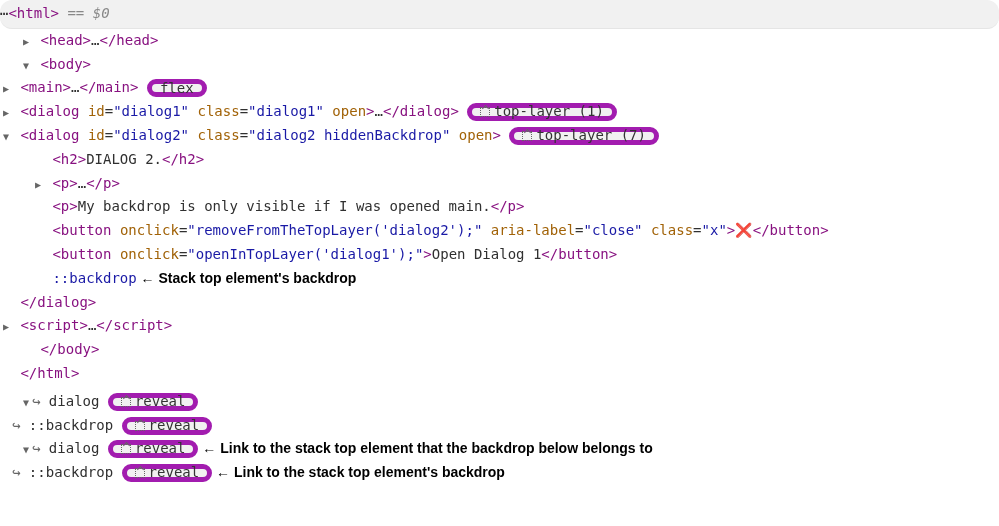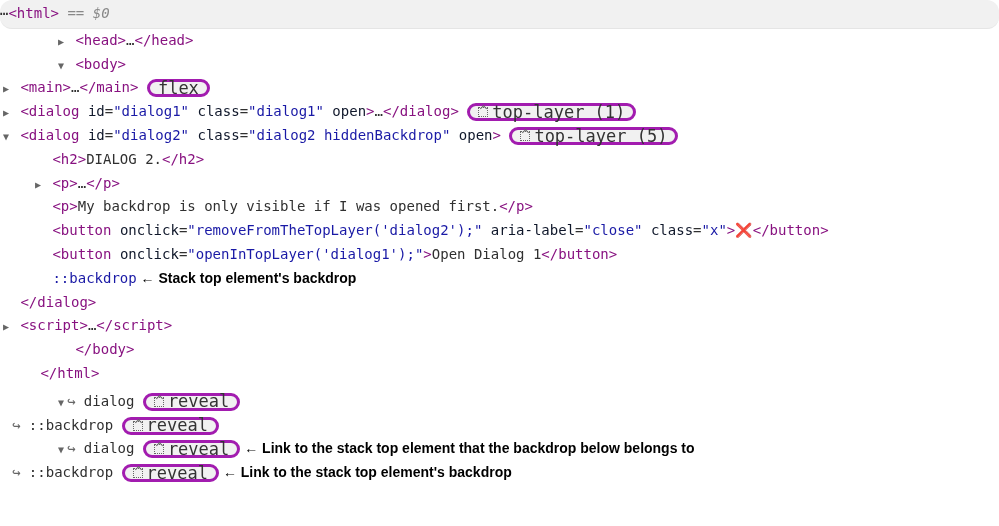--- a/index.html
+++ b/index.html
@@ -22,43 +22,43 @@
     display: inline-block;
     width: 12px;
     text-align: center;
     color: #666;
     cursor: pointer;
     font-size: 10px;
     vertical-align: baseline;
   }
   .arrow.blank { visibility: hidden; }
   .lvl0 { padding-left: 0; }
-  .lvl1 { padding-left: 28px; margin-left: 27px; }
+  .lvl1 { padding-left: 20px; }
   .lvl2 { }
   .lvl3 { padding-left: 32px; }
   .tag   { color: #881280; }
-  .attr  { color: #0f172a; }
+  .attr  { color: #a16207; }
   .val   { color: #1a1aa6; }
   .text  { color: #303030; }
   .dots  { color: #303030; }
   .eq    { color: #888; font-style: italic; }
   .pseudo { color: #1a1aa6; }
   .anno  { font-family: -apple-system, Helvetica, Arial, sans-serif; font-weight: 700; color:#000;text-align:center; }
   .xmark { color:#d22; font-weight:bold; }
   .pill {
     display: inline-flex;
     align-items: center;
     gap: 4px;
     background: #f1f1f1;
-    border: 3px solid #a21caf;
+    border: 5px solid #a21caf;
     border-radius: 10px;
     padding: 0 8px;
     height: 18px;
     font-family: Menlo, Consolas, monospace;
-    font-size: 17px;
+    font-size: 14px;
     color: #333;
     vertical-align: middle;
     cursor: pointer;
   }
   .pill-icon {
     display:inline-block;
     width:10px; height:10px;
     border:1px dotted #666;
     position:relative;
   }
@@ -81,41 +81,41 @@
 <div class="topbar lvl0 treeline"><span class="dots">⋯</span><span class="tag">&lt;html&gt;</span><span class="eq"> == $0</span></div>
 
 <div class="treeline lvl1"><span class="arrow">▶</span> <span class="tag">&lt;head&gt;</span><span class="dots">…</span><span class="tag">&lt;/head&gt;</span></div>
 
 <div class="treeline lvl1"><span class="arrow">▼</span> <span class="tag">&lt;body&gt;</span></div>
 
 <div class="treeline lvl2"><span class="arrow">▶</span> <span class="tag">&lt;main&gt;</span><span class="dots">…</span><span class="tag">&lt;/main&gt;</span> <span class="pill"><span>flex</span></span></div>
 
 <div class="treeline lvl2"><span class="arrow">▶</span> <span class="tag">&lt;dialog</span><span class="attr"> id</span>=<span class="val">"dialog1"</span><span class="attr"> class</span>=<span class="val">"dialog1"</span><span class="attr"> open</span><span class="tag">&gt;</span><span class="dots">…</span><span class="tag">&lt;/dialog&gt;</span> <span class="pill"><span class="pill-icon"></span><span>top-layer (1)</span></span></div>
 
-<div class="treeline lvl2"><span class="arrow">▼</span> <span class="tag">&lt;dialog</span><span class="attr"> id</span>=<span class="val">"dialog2"</span><span class="attr"> class</span>=<span class="val">"dialog2 hiddenBackdrop"</span><span class="attr"> open</span><span class="tag">&gt;</span> <span class="pill"><span class="pill-icon"></span><span>top-layer (5)</span></span></div>
+<div class="treeline lvl2"><span class="arrow">▼</span> <span class="tag">&lt;dialog</span><span class="attr"> id</span>=<span class="val">"dialog2"</span><span class="attr"> class</span>=<span class="val">"dialog2 hiddenBackdrop"</span><span class="attr"> open</span><span class="tag">&gt;</span> <span class="pill"><span class="pill-icon"></span><span>top-layer (7)</span></span></div>
 
 <div class="treeline lvl3"><span class="arrow blank">▶</span> <span class="tag">&lt;h2&gt;</span><span class="text">DIALOG 2.</span><span class="tag">&lt;/h2&gt;</span></div>
 
 <div class="treeline lvl3"><span class="arrow">▶</span> <span class="tag">&lt;p&gt;</span><span class="dots">…</span><span class="tag">&lt;/p&gt;</span></div>
 
-<div class="treeline lvl3"><span class="arrow blank">▶</span> <span class="tag">&lt;p&gt;</span><span class="text">My backdrop is only visible if I was opened first.</span><span class="tag">&lt;/p&gt;</span></div>
+<div class="treeline lvl3"><span class="arrow blank">▶</span> <span class="tag">&lt;p&gt;</span><span class="text">My backdrop is only visible if I was opened main.</span><span class="tag">&lt;/p&gt;</span></div>
 
 <div class="treeline lvl3"><span class="arrow blank">▶</span> <span class="tag">&lt;button</span><span class="attr"> onclick</span>=<span class="val">"removeFromTheTopLayer('dialog2');"</span><span class="attr"> aria-label</span>=<span class="val">"close"</span><span class="attr"> class</span>=<span class="val">"x"</span><span class="tag">&gt;</span><span class="xmark">❌</span><span class="tag">&lt;/button&gt;</span></div>
 
 <div class="treeline lvl3"><span class="arrow blank">▶</span> <span class="tag">&lt;button</span><span class="attr"> onclick</span>=<span class="val">"openInTopLayer('dialog1');"</span><span class="tag">&gt;</span><span class="text">Open Dialog 1</span><span class="tag">&lt;/button&gt;</span></div>
 
 <div class="treeline lvl3"><span class="arrow blank">▶</span> <span class="pseudo">::backdrop</span><span class="anno"> ← Stack top element's backdrop</span></div>
 
 <div class="treeline lvl2"><span class="arrow blank">▶</span> <span class="tag">&lt;/dialog&gt;</span></div>
 
 <div class="treeline lvl2"><span class="arrow">▶</span> <span class="tag">&lt;script&gt;</span><span class="dots">…</span><span class="tag">&lt;/script&gt;</span></div>
 
 <div class="treeline lvl1"><span class="arrow blank">▶</span> <span class="tag">&lt;/body&gt;</span></div>
 
-<div class="treeline lvl0" style="padding-left:20px"><span class="arrow blank">▶</span> <span class="tag">&lt;/html&gt;</span></div>
+<div class="treeline lvl0" style="padding-left:0"><span class="arrow blank">▶</span> <span class="tag">&lt;/html&gt;</span></div>
 
 <div class="toplayer">
 
 <div class="treeline lvl1"><span class="arrow">▼</span><span class="linkarrow">↪ </span><span class="text">dialog</span> <span class="pill"><span class="pill-icon"></span><span>reveal</span></span></div>
 
 <div class="treeline lvl2"><span class="arrow blank">▶</span><span class="linkarrow">↪ </span><span class="text">::backdrop</span> <span class="pill"><span class="pill-icon"></span><span>reveal</span></span></div>
 
 <div class="treeline lvl1"><span class="arrow">▼</span><span class="linkarrow">↪ </span><span class="text">dialog</span> <span class="pill"><span class="pill-icon"></span><span>reveal</span></span><span class="anno"> ← Link to the stack top element that the backdrop below belongs to</span></div>
 
 <div class="treeline lvl2"><span class="arrow blank">▶</span><span class="linkarrow">↪ </span><span class="text">::backdrop</span> <span class="pill"><span class="pill-icon"></span><span>reveal</span></span><span class="anno"> ← Link to the stack top element's backdrop</span></div>

